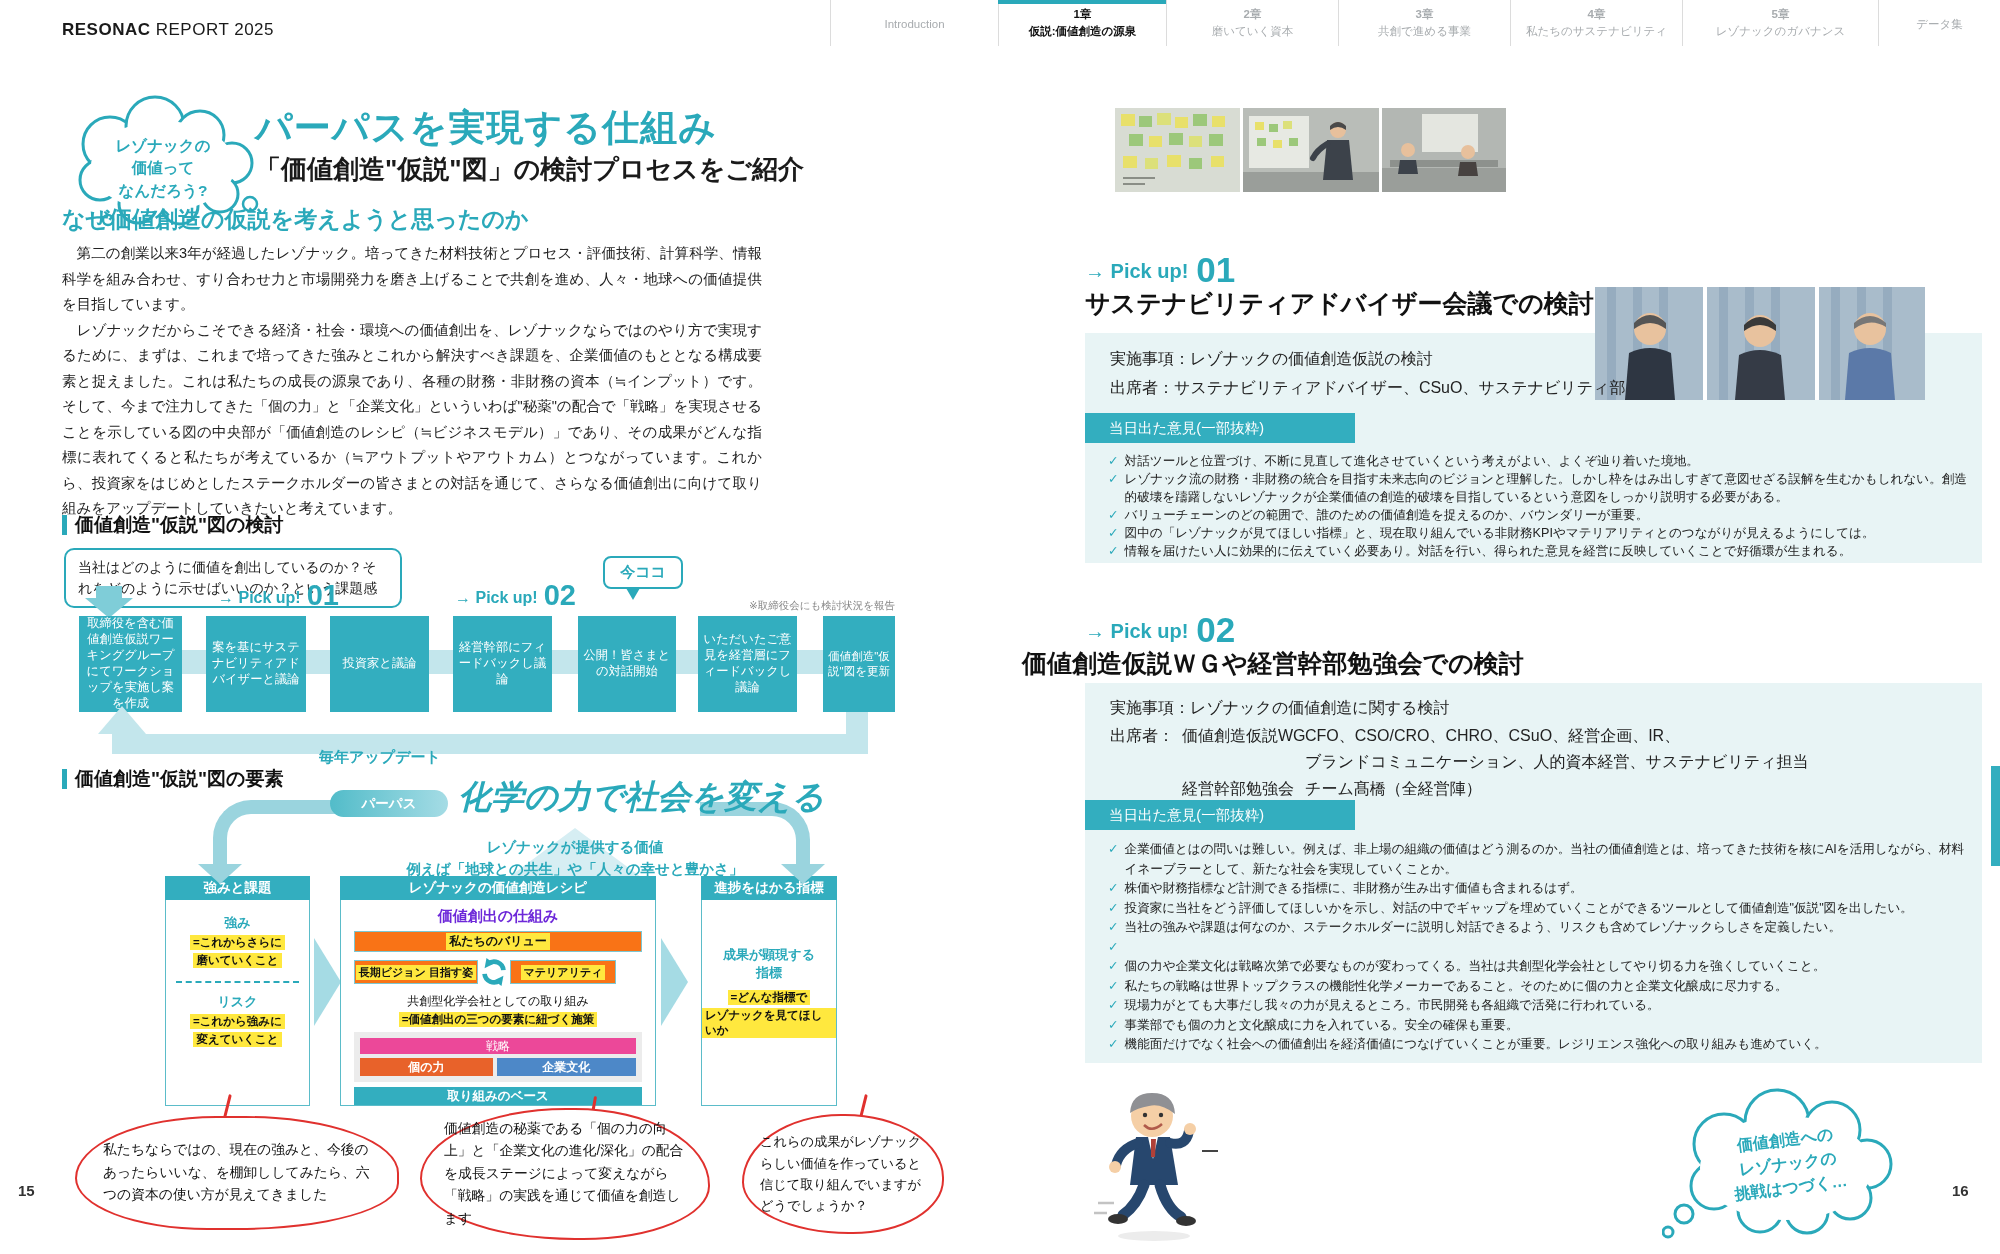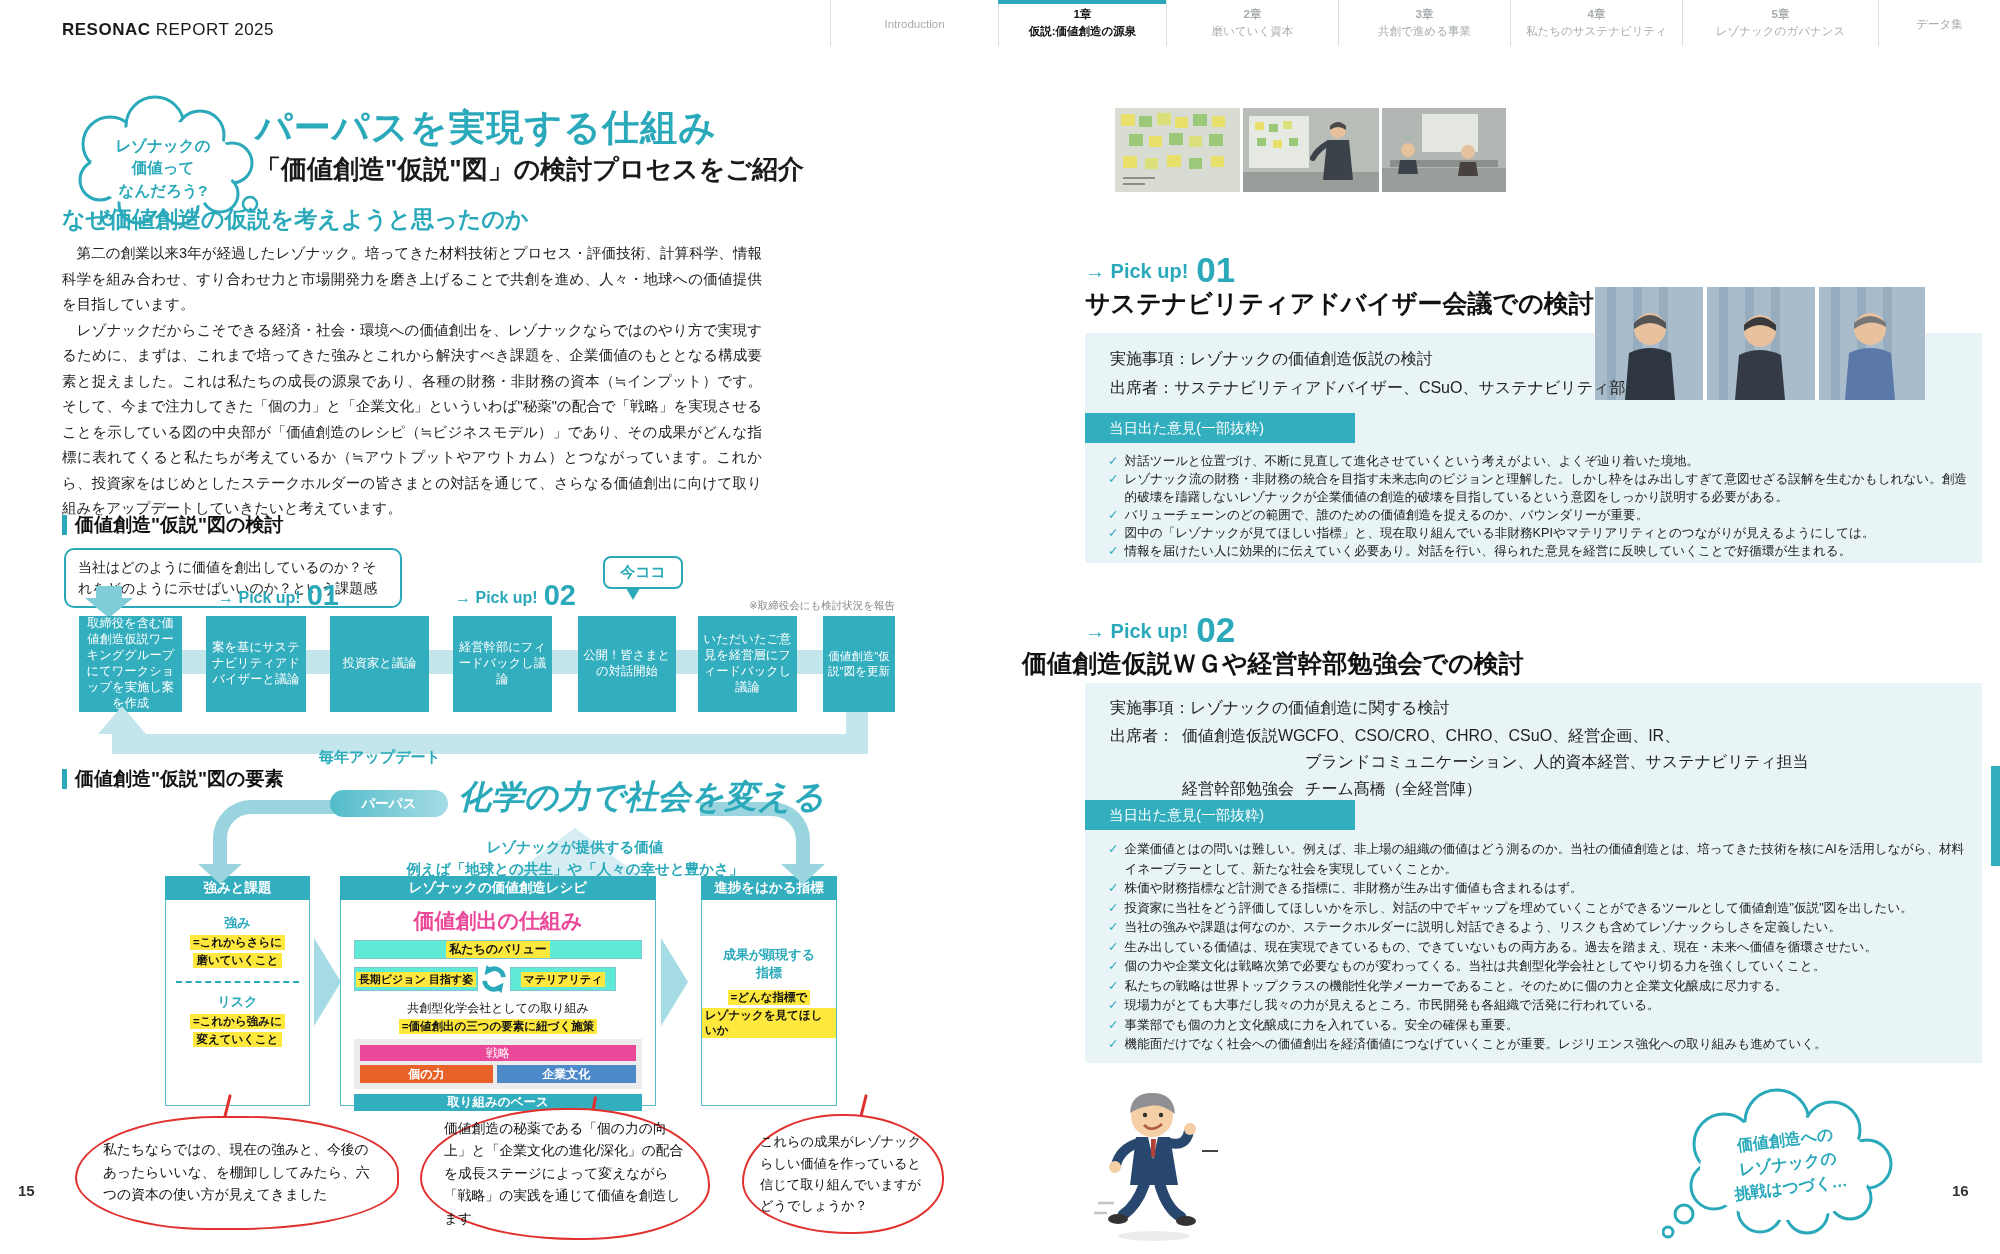--- a/index.html
+++ b/index.html
@@ -55,22 +55,22 @@
   .value-tri { position:absolute; left:505px; top:828px; width:0; height:0; border-left:70px solid transparent; border-right:70px solid transparent; border-bottom:52px solid #d6eef3; }
   .value-l1 { position:absolute; left:430px; top:838px; width:290px; text-align:center; color:#2aa9ba; font-weight:bold; font-size:14.5px; }
   .value-l2 { position:absolute; left:390px; top:860px; width:370px; text-align:center; color:#2aa9ba; font-weight:bold; font-size:14.5px; }
 
   .col { position:absolute; top:876px; background:#fff; }
   .col-h { height:24px; background:#33aebf; color:#fff; font-weight:bold; font-size:13.5px; display:flex; align-items:center; justify-content:center; }
   .col-b { border:1.5px solid #5bbcc9; border-top:none; height:206px; display:flex; flex-direction:column; align-items:center; }
   .sb-title { color:#2aa9ba; font-weight:bold; font-size:13px; margin-top:14px; }
   .hl-sm { background:#ffe83e; padding:0 3px; font-weight:bold; font-size:11.5px; color:#111; margin-top:3px; }
   .dash-div { width:86%; border-top:2px dashed #2aa9ba; margin:13px 0 10px 0; }
-  .recipe-title { font-weight:bold; font-size:21px; color:#ec4899; margin-top:7px; }
-  .thin-box { border:1.5px solid #7cc7d2; display:flex; align-items:center; justify-content:center; background:#5eead4; }
+  .recipe-title { font-weight:bold; font-size:15px; color:#6d28d9; margin-top:7px; }
+  .thin-box { border:1.5px solid #7cc7d2; display:flex; align-items:center; justify-content:center; background:#f97316; }
   .chev { position:absolute; top:938px; width:0; height:0; border-top:44px solid transparent; border-bottom:44px solid transparent; border-left:27px solid #a5dbe4; }
   .rline { position:absolute; width:2.5px; height:24px; background:#e0312e; border-radius:2px; }
   .red-bubble { position:absolute; border:2.5px solid #e0312e; background:#fff; color:#111; font-size:13.8px; line-height:1.62; display:flex; align-items:center; }
 
   
   .photo { position:absolute; top:108px; height:84px; overflow:hidden; }
   .pickup-head { position:absolute; display:flex; align-items:flex-end; gap:8px; color:#2aa9ba; }
   .pickup-head .lbl { font-weight:bold; font-size:20px; padding-bottom:4px; }
   .pickup-head .num { font-weight:bold; font-size:35px; line-height:1; }
   .pickup-title { position:absolute; font-size:25px; font-weight:bold; color:#111; }
@@ -406,21 +406,20 @@
     <div class="bullet">
         <span class="check">✓</span>
         <span>投資家に当社をどう評価してほしいかを示し、対話の中でギャップを埋めていくことができるツールとして価値創造"仮説"図を出したい。</span>
       </div>
     <div class="bullet">
         <span class="check">✓</span>
         <span>当社の強みや課題は何なのか、ステークホルダーに説明し対話できるよう、リスクも含めてレゾナックらしさを定義したい。</span>
       </div>
     <div class="bullet">
         <span class="check">✓</span>
-        <span>生み出している価値は、現在実現できているもの、できていないもの両方ある。過去を踏まえ、現在・未来へ価値を循環させたい。</span>
       </div>
     <div class="bullet">
         <span class="check">✓</span>
         <span>個の力や企業文化は戦略次第で必要なものが変わってくる。当社は共創型化学会社としてやり切る力を強くしていくこと。</span>
       </div>
     <div class="bullet">
         <span class="check">✓</span>
         <span>私たちの戦略は世界トップクラスの機能性化学メーカーであること。そのために個の力と企業文化醸成に尽力する。</span>
       </div>
     <div class="bullet">

